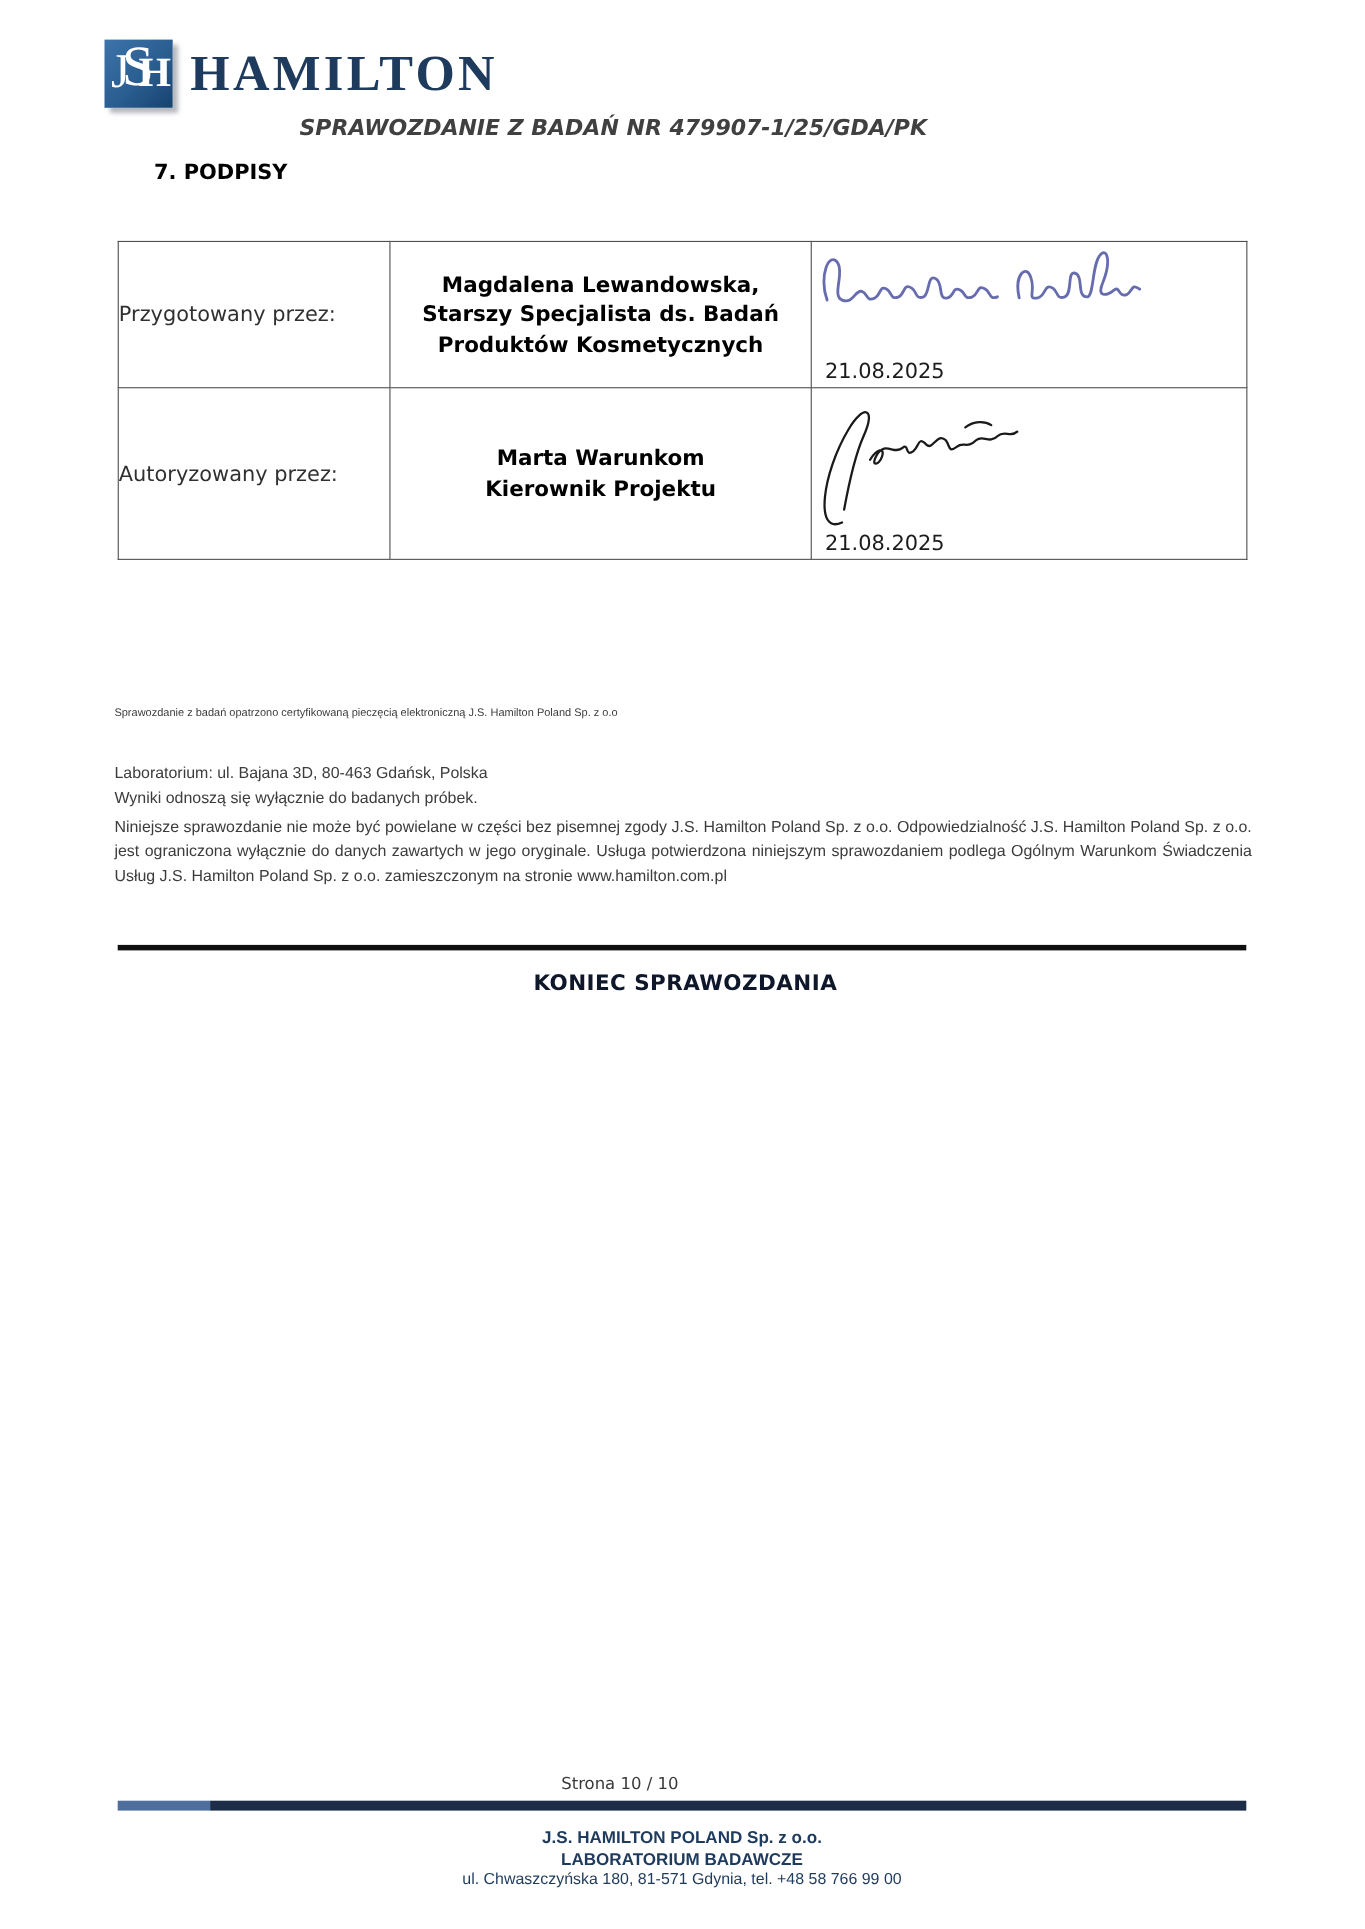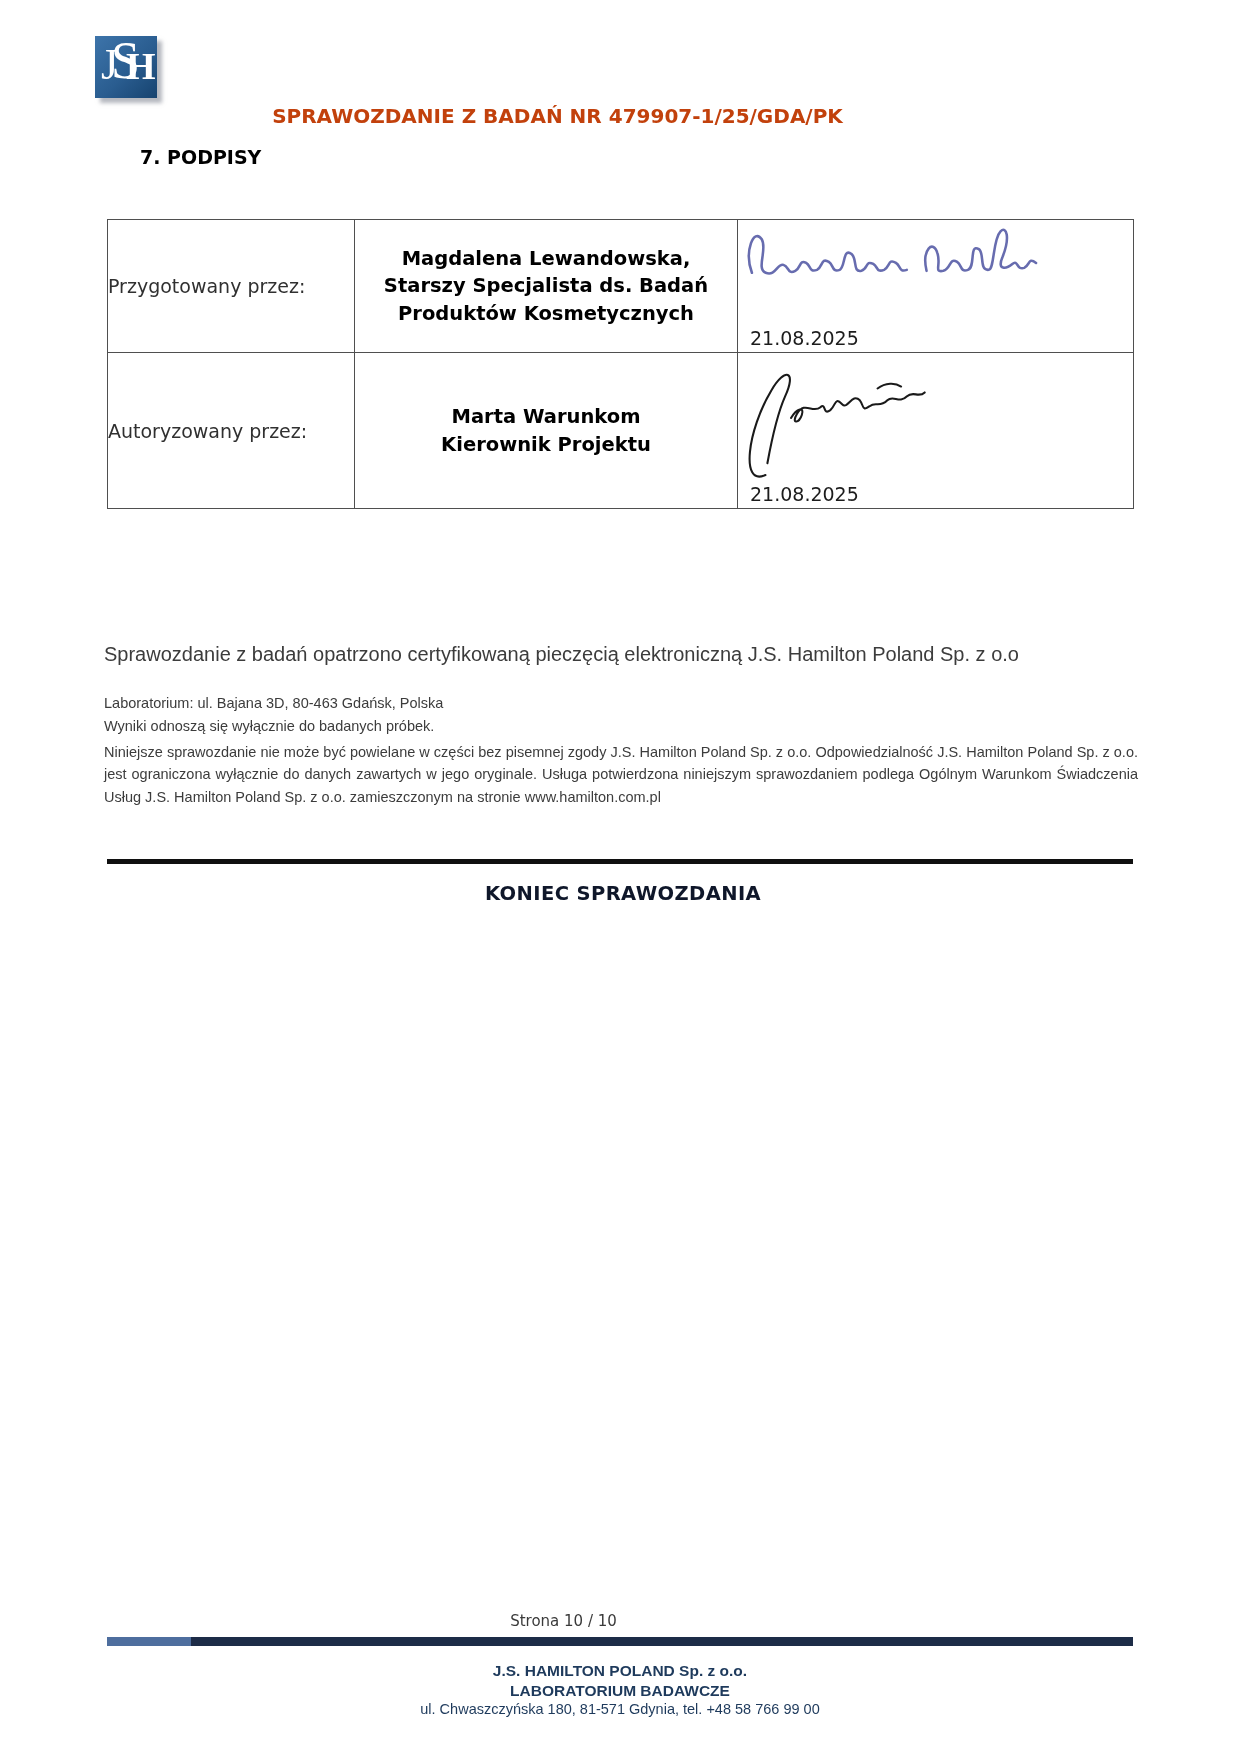--- a/index.html
+++ b/index.html
@@ -24,21 +24,21 @@
   .logo-square{position:relative;width:62px;height:62px;
     background:linear-gradient(135deg,var(--logo-blue-light) 0%,#2a5d90 55%,var(--logo-blue-dark) 100%);
     box-shadow:5px 5px 4px rgba(120,126,138,.55);}
   .logo-square span{position:absolute;color:#fff;font-family:"Liberation Serif",serif;line-height:1;}
   .lg-j{left:6px;top:7px;font-size:44px;font-weight:500;}
   .lg-s{left:16px;top:-1px;font-size:52px;font-weight:500;}
   .lg-h{left:31px;top:11px;font-size:38px;font-weight:600;}
   .brand{font-family:"Liberation Serif",serif;font-size:46px;font-weight:600;color:var(--navy);letter-spacing:3px;line-height:1;}
 
   .report-title{position:absolute;left:95px;top:104px;width:925px;text-align:center;
-    font-size:20px;font-weight:bold;color:#c2410c;}
+    font-size:20px;font-weight:bold;color:#404040;font-style:italic;}
   .section-title{position:absolute;left:140px;top:146px;font-size:19px;font-weight:bold;color:#000;}
 
   
   table.sig-table{position:absolute;left:107px;top:219px;width:1026px;border-collapse:collapse;table-layout:fixed;}
   table.sig-table td{border:1px solid var(--border-gray);vertical-align:middle;padding:0;}
   td.role-cell{width:247px;padding-left:12px;font-size:19px;color:var(--text-dark);}
   td.person-cell{width:383px;text-align:center;font-weight:bold;font-size:19.5px;color:#000;line-height:1.4;}
   td.sig-cell{width:396px;position:relative;}
   tr.row-1 td{height:133px;}
   tr.row-2 td{height:156px;}
@@ -46,21 +46,21 @@
   .sig-draw{position:absolute;}
   .sig-draw-1{left:6px;top:-10px;width:296px;height:96px;}
   .sig-draw-2{left:-6px;top:0px;width:236px;height:128px;}
   .sig-draw path{fill:none;stroke-linecap:round;stroke-linejoin:round;}
   .ink-blue path{stroke:var(--signature-blue);stroke-width:2.6;opacity:.92;}
   .ink-black path{stroke:var(--signature-black);stroke-width:2.1;}
 
   
   .stmt{position:absolute;left:104px;color:var(--text-gray);font-family:"Liberation Sans",sans-serif;}
   .stmt-authorized{top:576px;font-size:15.5px;}
-  .stmt-seal{top:643px;font-size:20px;}
+  .stmt-seal{top:643px;font-size:10px;}
   .stmt-lab{top:695px;font-size:14.5px;}
   .stmt-results{top:718px;font-size:14.5px;text-align:right;}
   .stmt-disclaimer{top:741px;width:1034px;font-size:14.5px;line-height:1.55;text-align:justify;}
 
   .end-rule{position:absolute;left:107px;top:859px;width:1026px;height:5px;background:var(--rule-black);}
   .end-banner{position:absolute;left:95px;top:882px;width:1056px;text-align:center;
     font-size:19.5px;font-weight:bold;color:#0f172a;letter-spacing:.4px;}
 
   
   .page-number{position:absolute;left:0;top:1612px;width:1127px;text-align:center;
@@ -78,20 +78,21 @@
 <body>
 
 <div class="page">
 
   <div class="logo-row">
     <div class="logo-square">
       <span class="lg-j">J</span>
       <span class="lg-s">S</span>
       <span class="lg-h">H</span>
     </div>
+    <div class="brand">HAMILTON</div>
   </div>
 
   <div class="report-title">SPRAWOZDANIE Z BADAŃ NR 479907-1/25/GDA/PK</div>
   <div class="section-title">7. PODPISY</div>
 
   <table class="sig-table">
     <tbody>
       <tr class="row-1">
         <td class="role-cell">Przygotowany przez:</td>
         <td class="person-cell">

